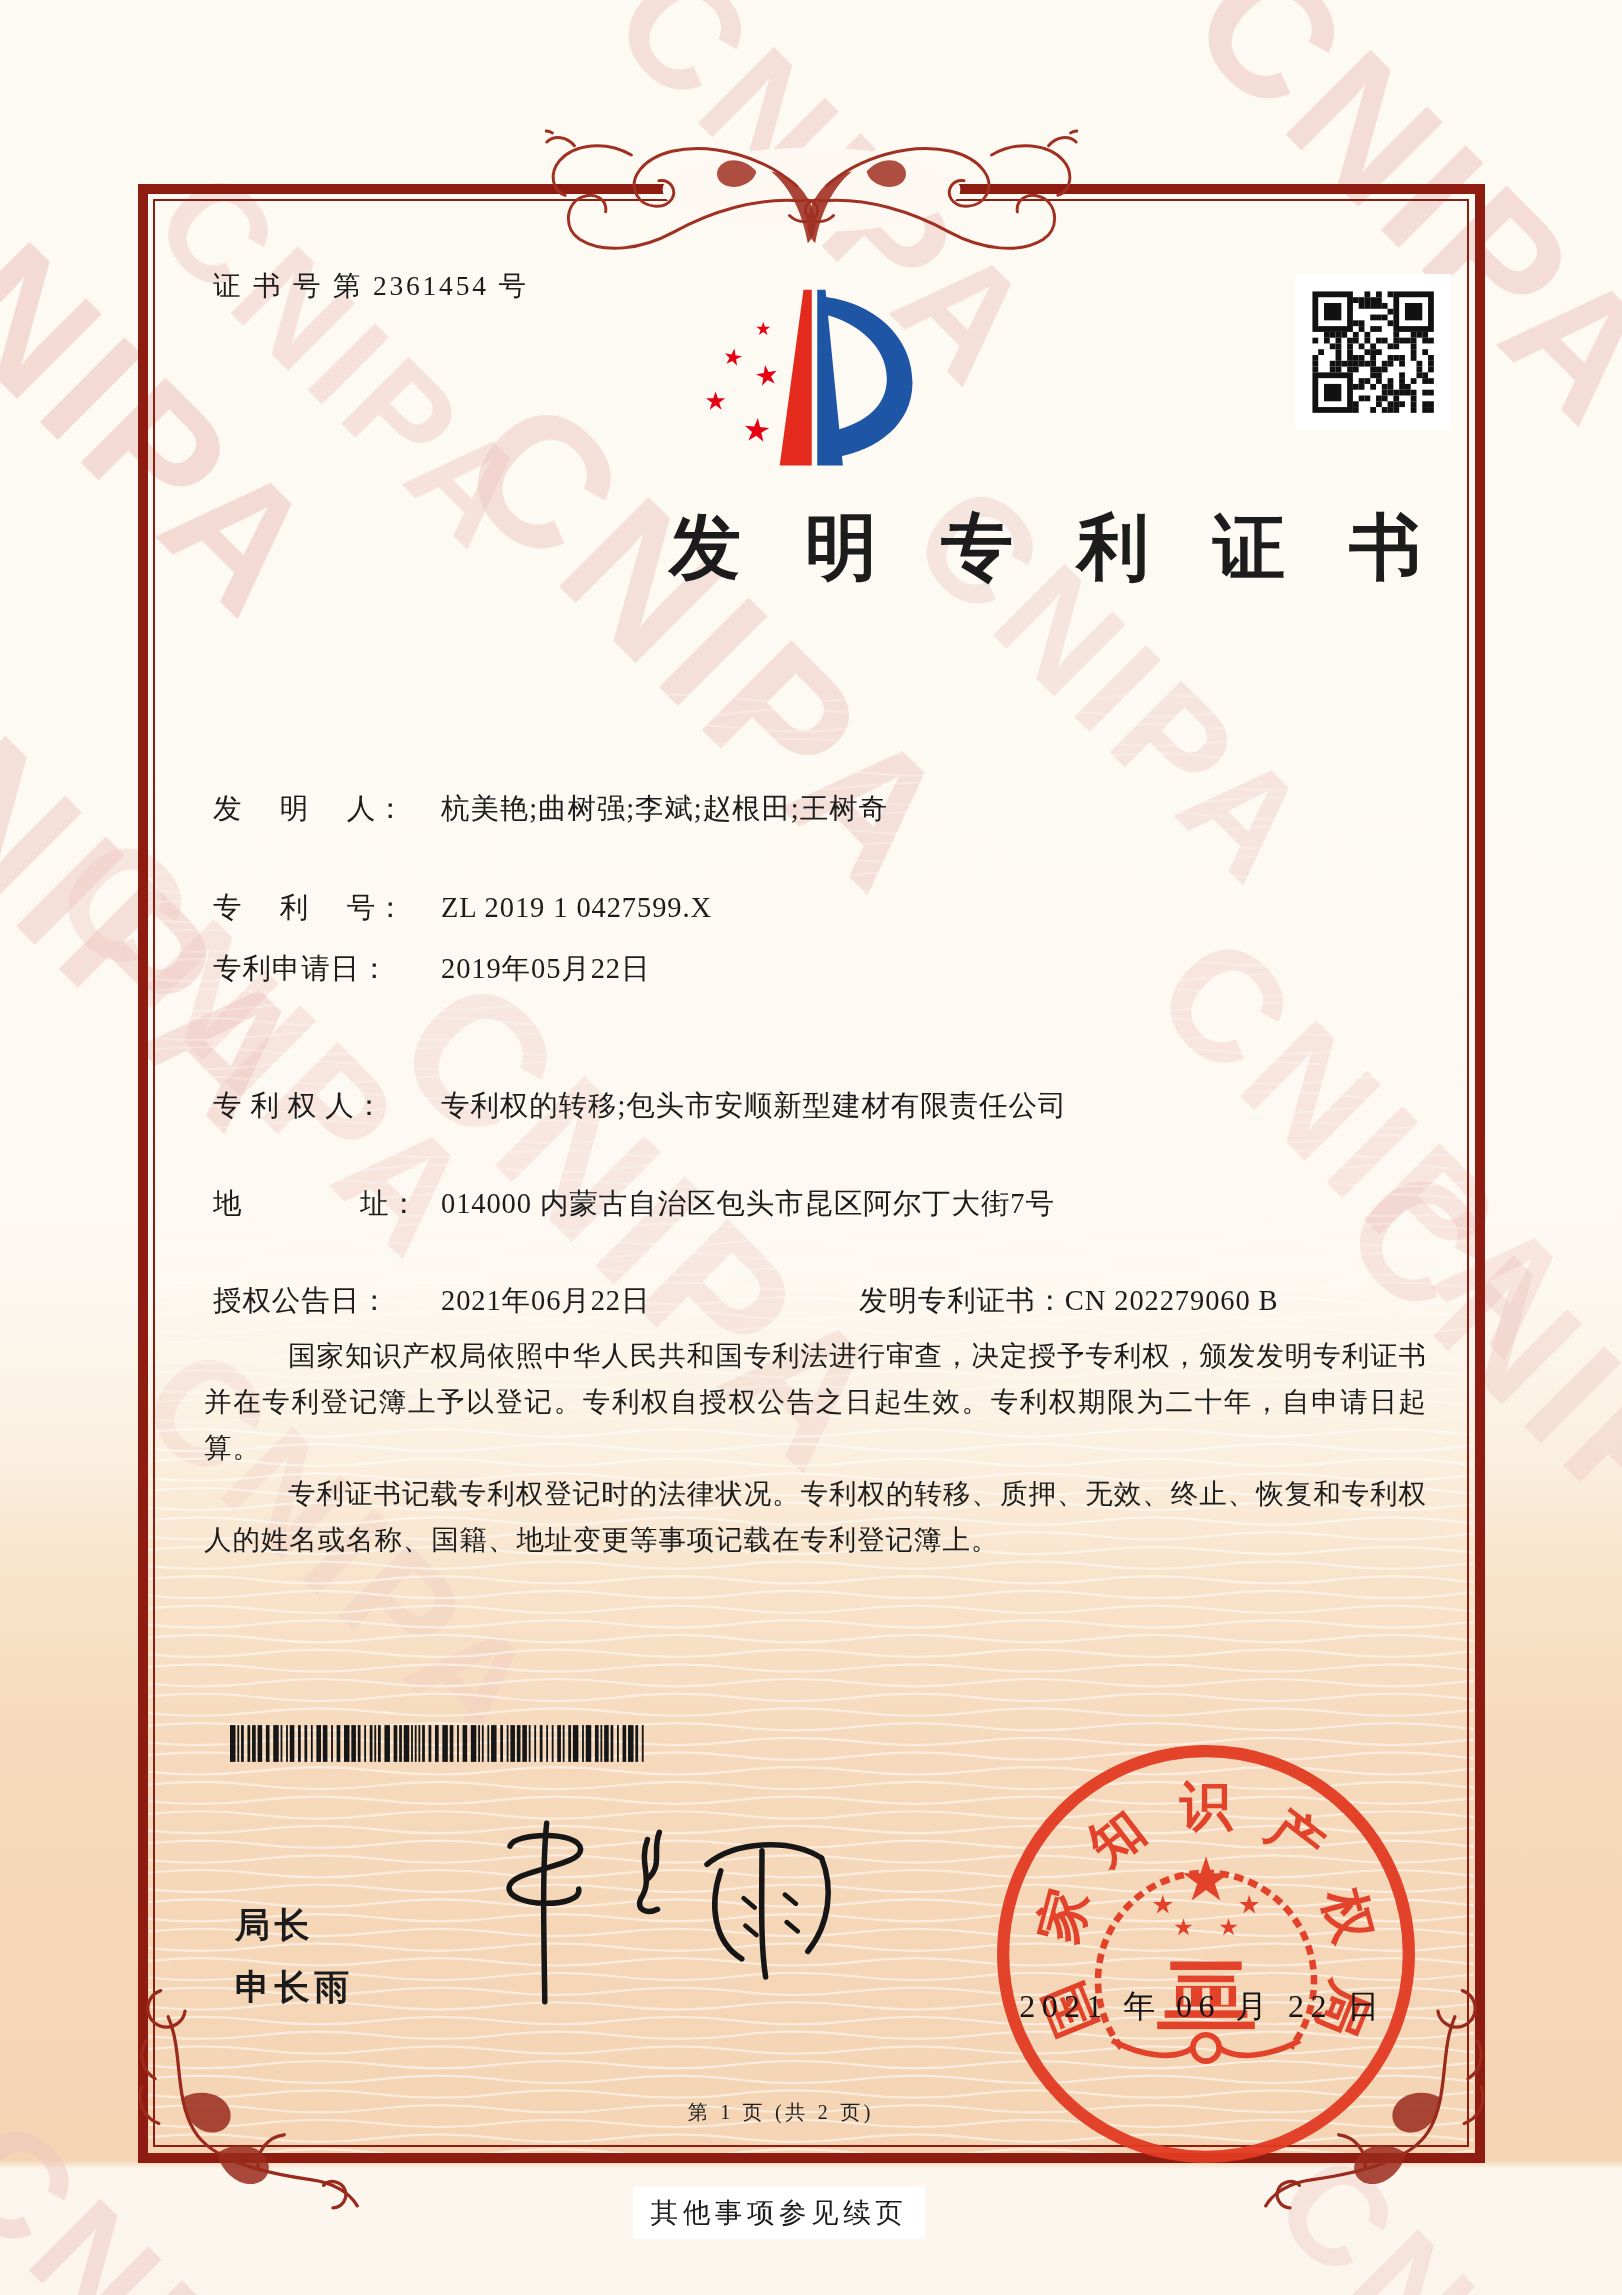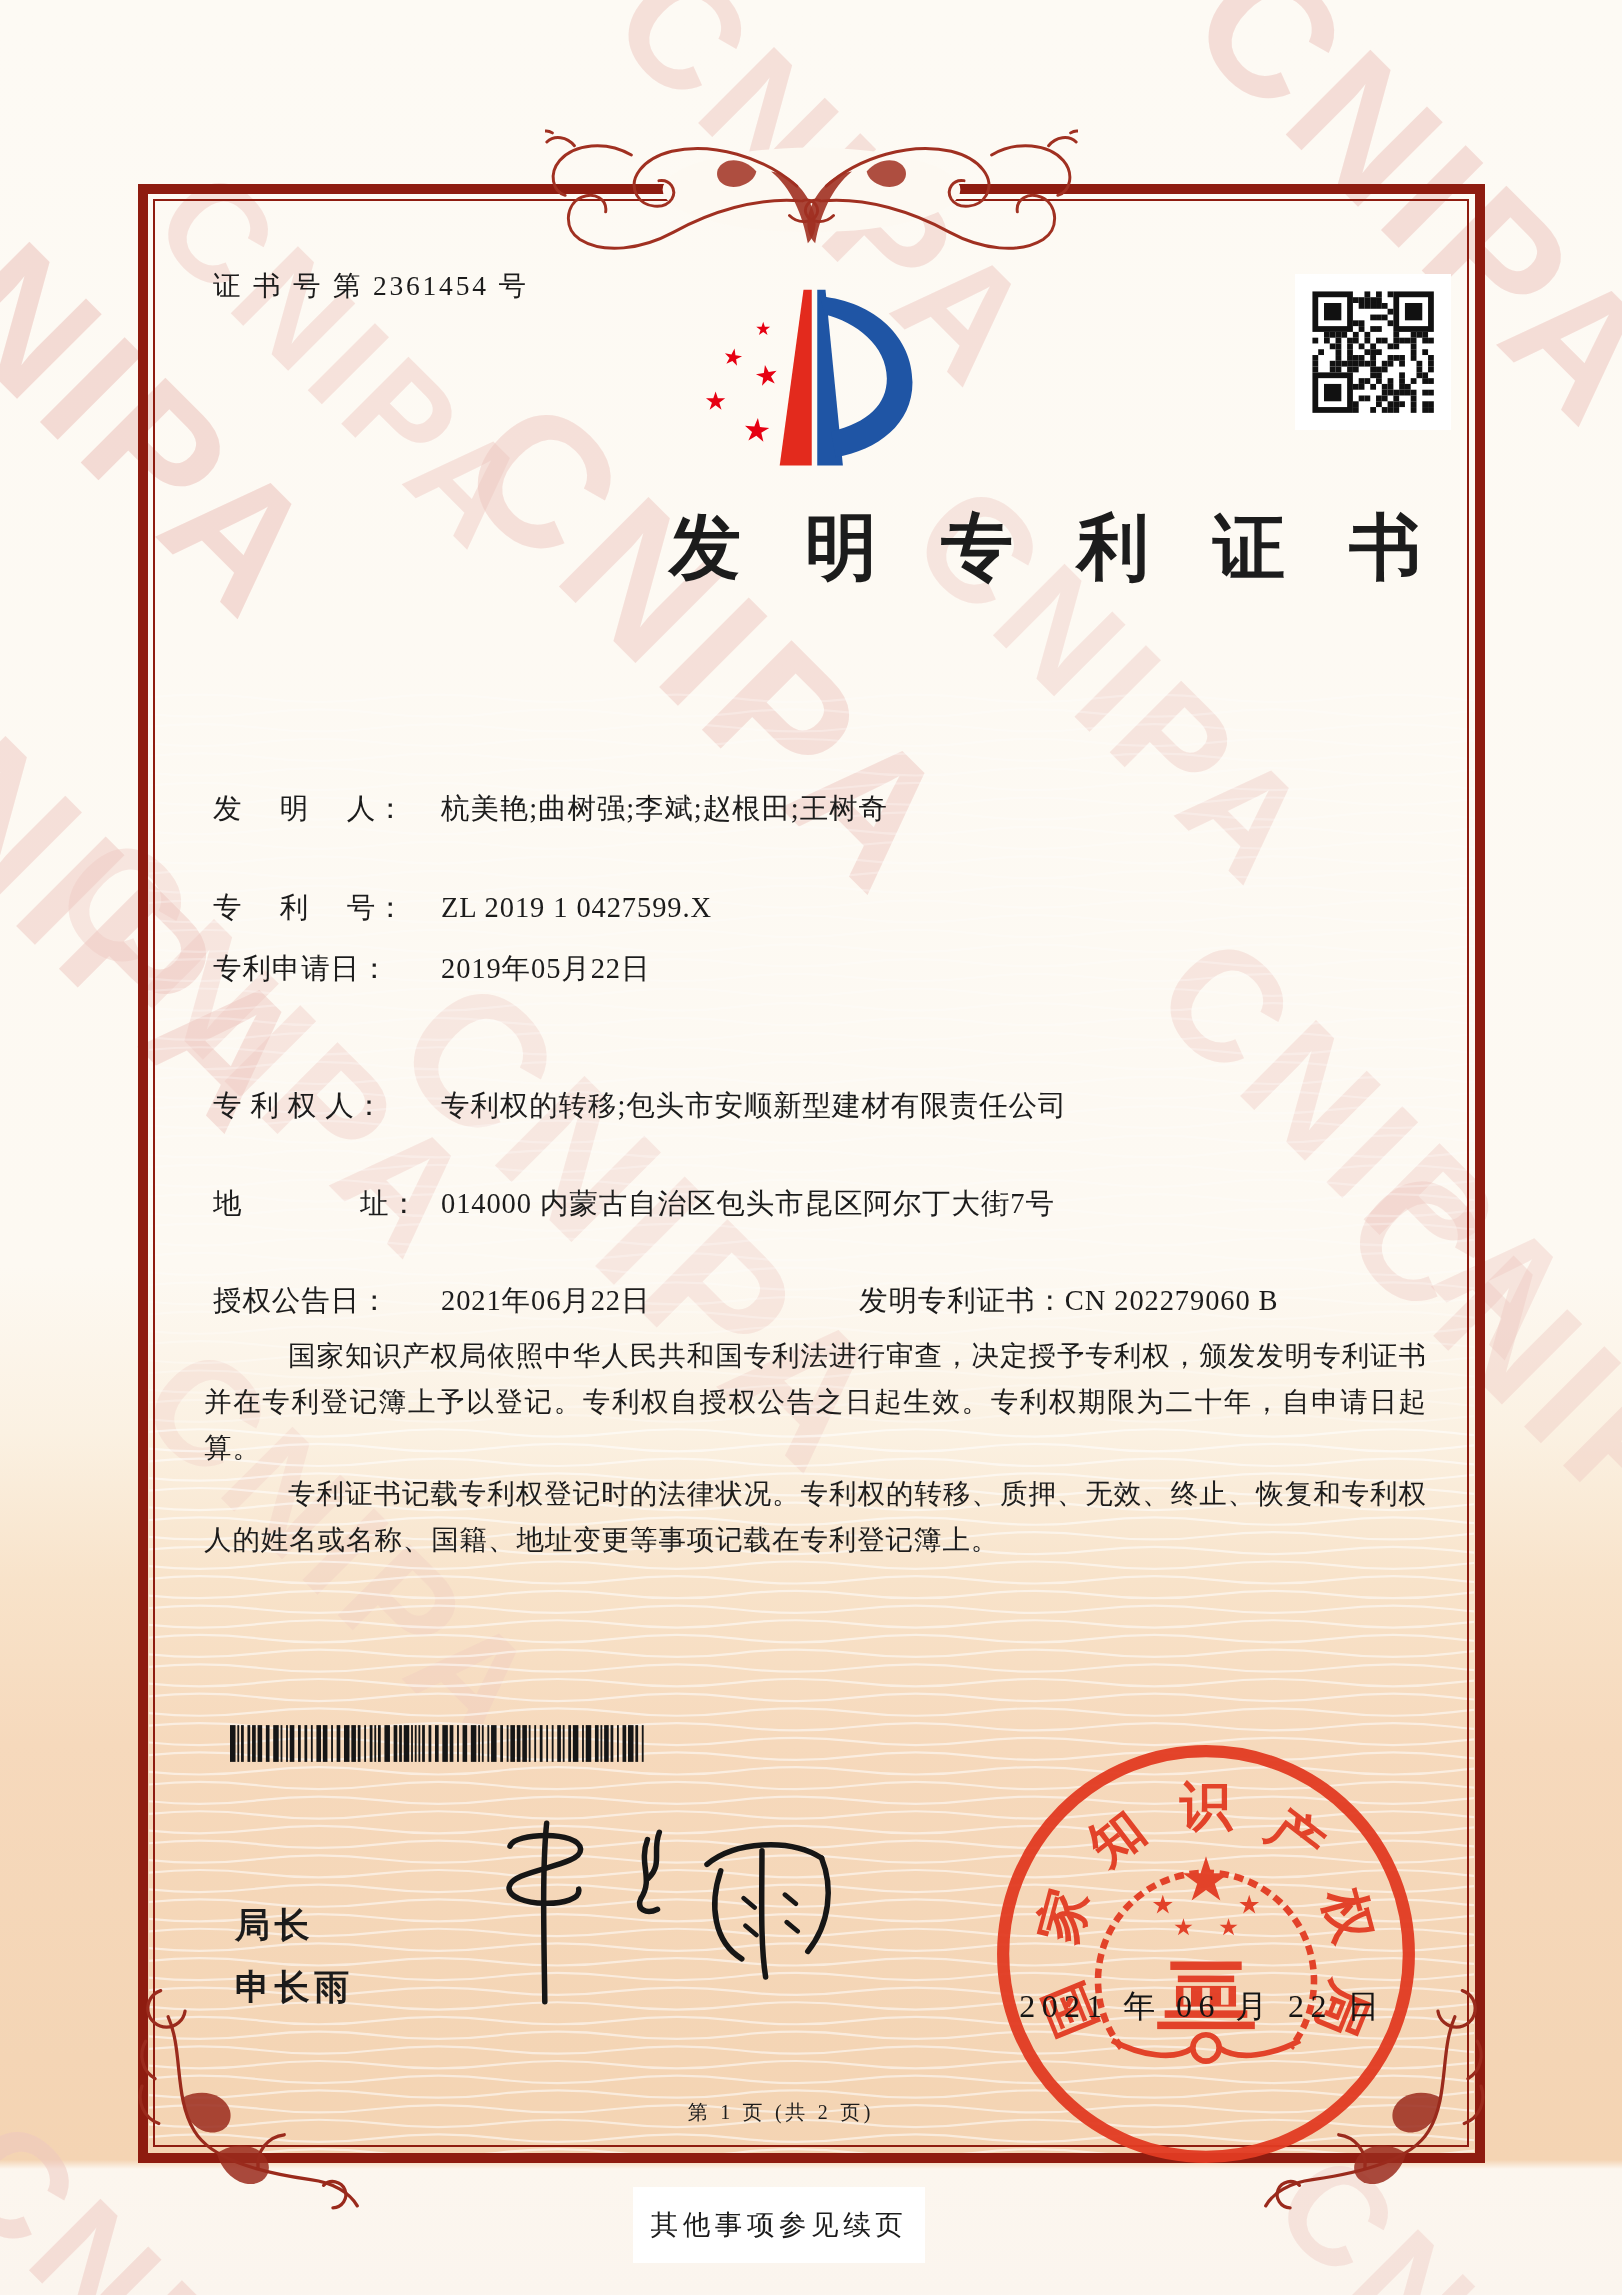--- a/index.html
+++ b/index.html
@@ -27,21 +27,21 @@
   .fval-date{display:inline-block;width:418px;}
   .bodytext{position:absolute;left:204px;top:1333px;width:1223px;font-size:27.5px;
       line-height:46px;text-align:justify;letter-spacing:0.9px;z-index:5;}
   .bodytext p{margin:0;text-indent:84px;}
   .official{position:absolute;left:235px;font-family:Liberation Serif, serif;
       font-weight:700;font-size:35px;letter-spacing:4.6px;z-index:5;color:#1b1b1b;margin-top:36px;}
   .seal-date{position:absolute;left:973px;top:1985px;width:459px;text-align:center;
       font-size:32px;letter-spacing:6.4px;color:#141414;z-index:7;}
   .pagenum{position:absolute;left:138px;top:2099px;width:1286px;text-align:center;
       font-size:20px;letter-spacing:3.7px;z-index:5;}
-  .contbox{position:absolute;left:633px;top:2187px;width:292px;height:76px;background:#ffffff;
+  .contbox{position:absolute;left:633px;top:2187px;width:292px;height:52px;background:#ffffff;
       display:flex;align-items:center;justify-content:center;font-size:27.5px;
       letter-spacing:4.6px;z-index:5;text-align:center;}
   svg{display:block;}
   .z2{z-index:2;} .z4{z-index:4;} .z5{z-index:5;} .z6{z-index:6;}
   .ring-ch{font-family:"Liberation Serif","DejaVu Serif",serif;font-weight:700;}
 </style>
 </head>
 <body>
 
 <div class="page">

